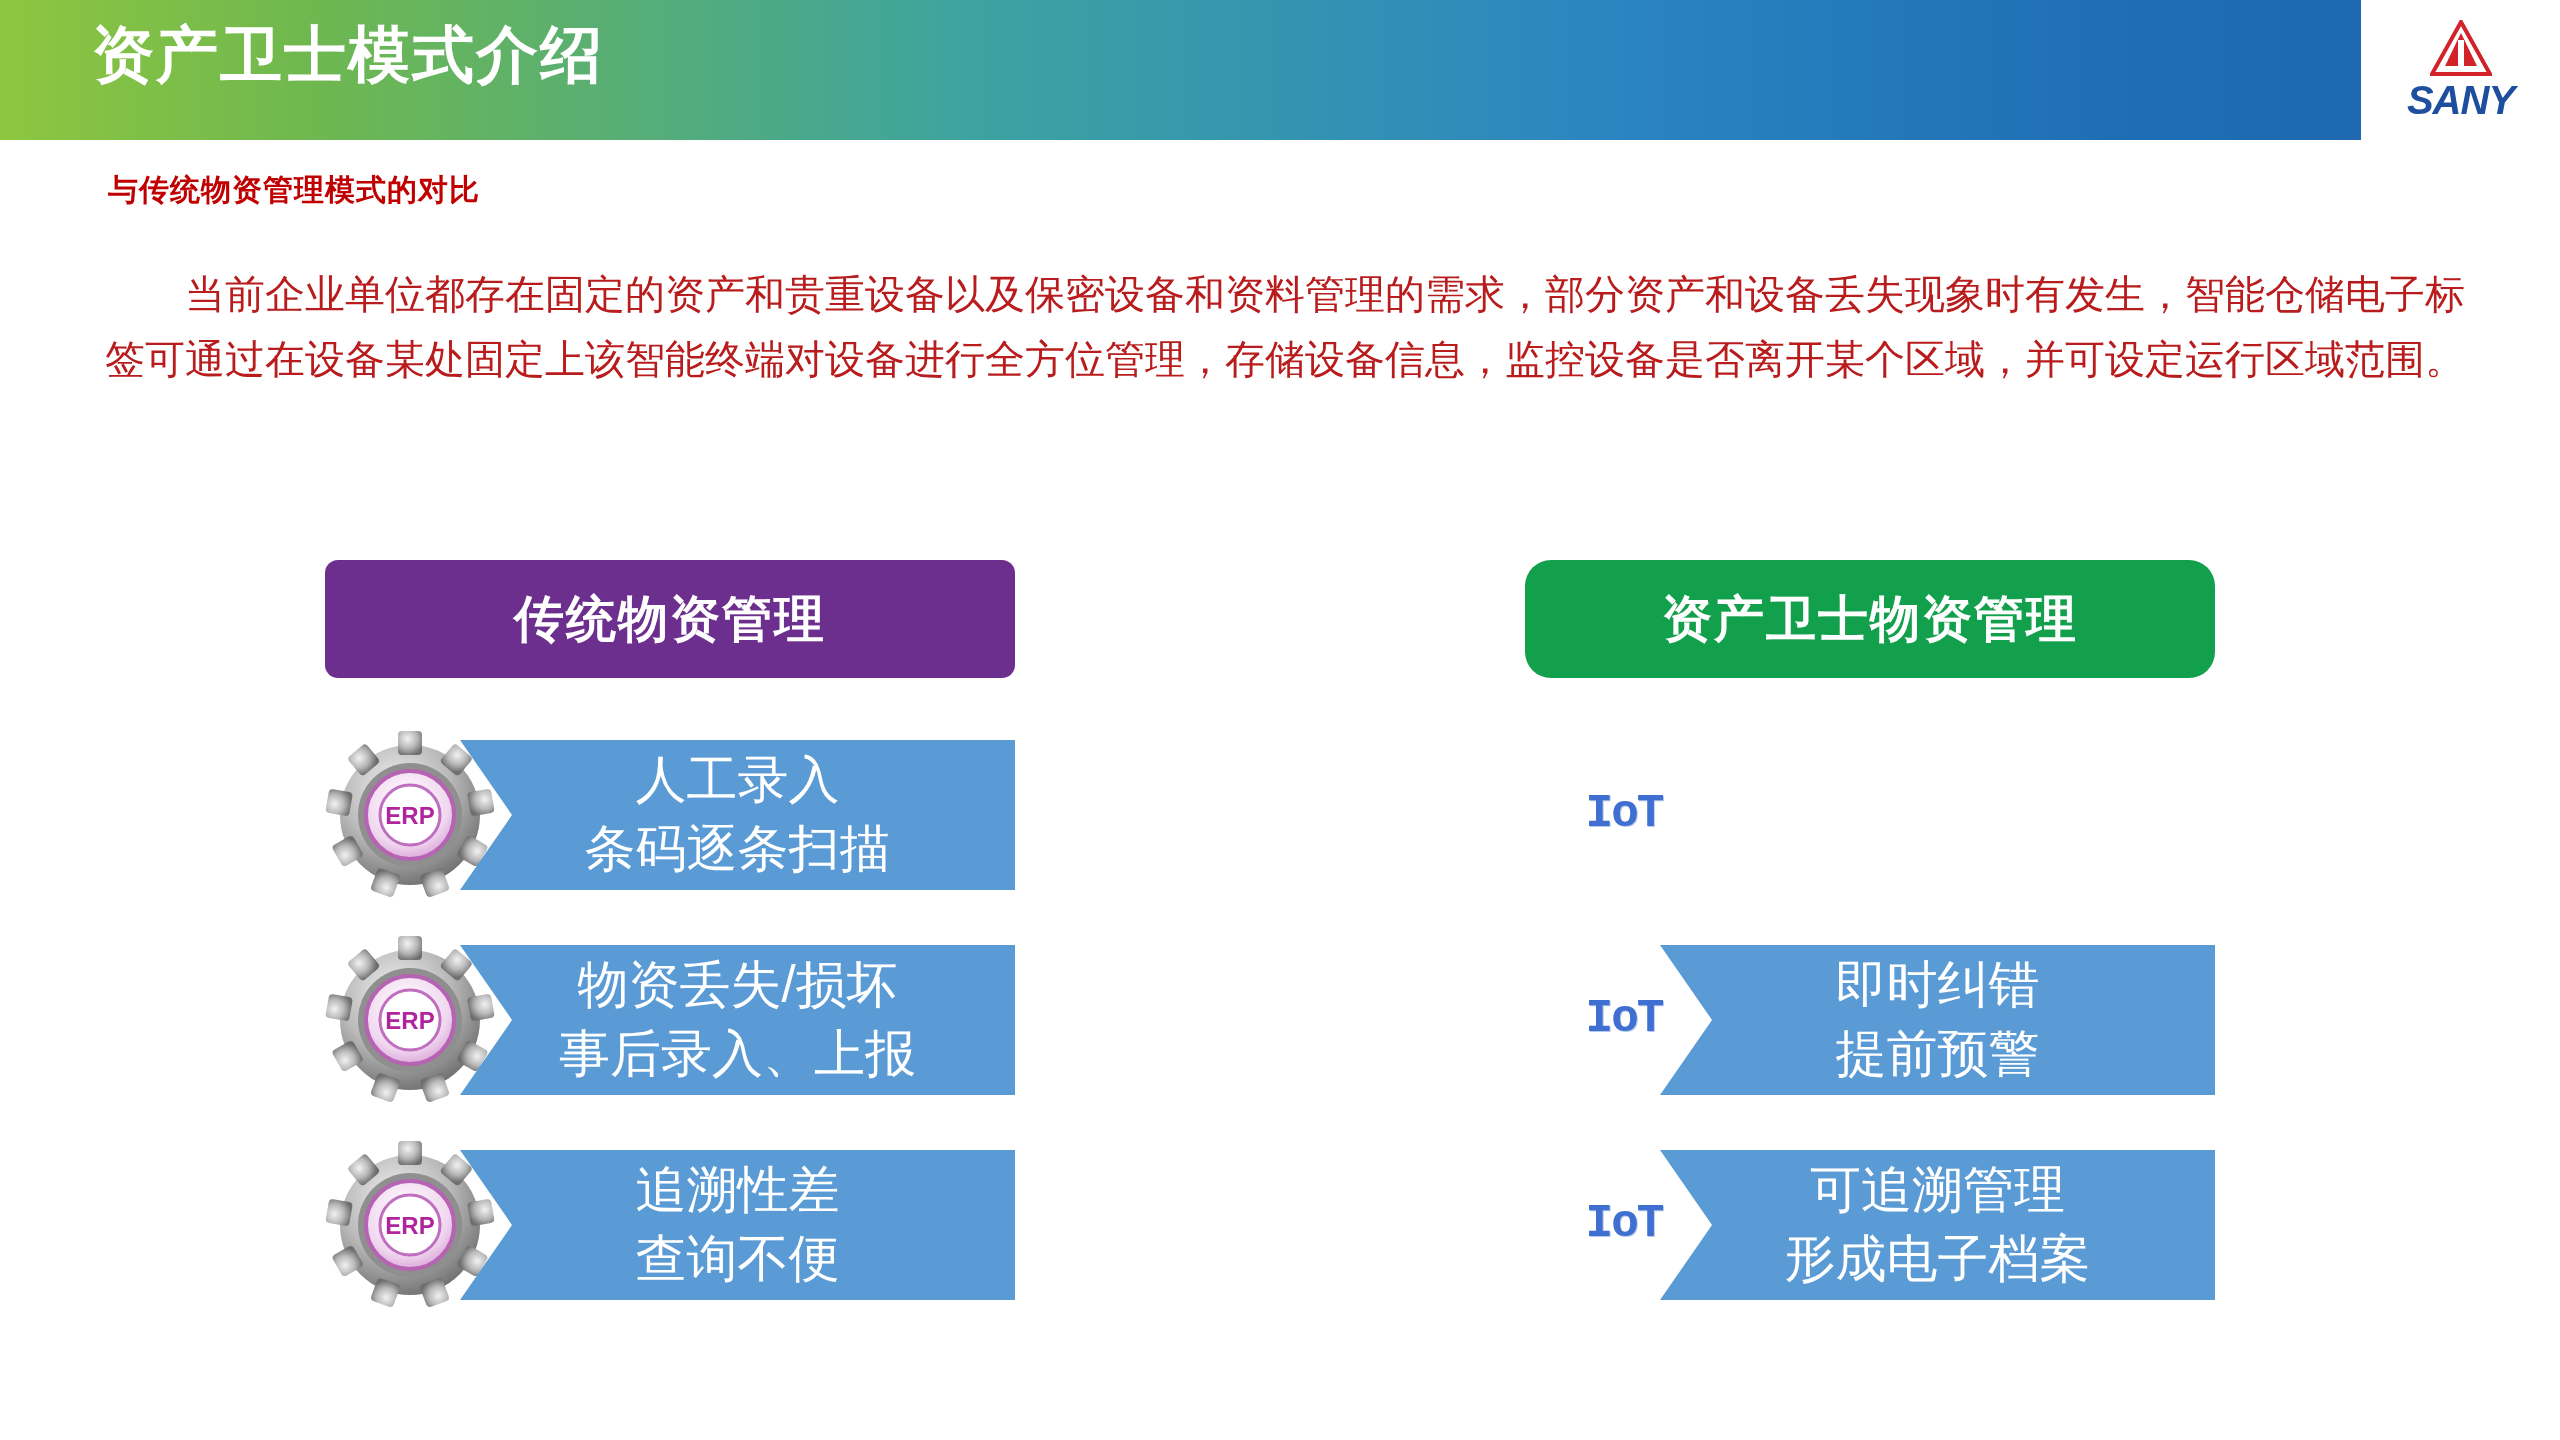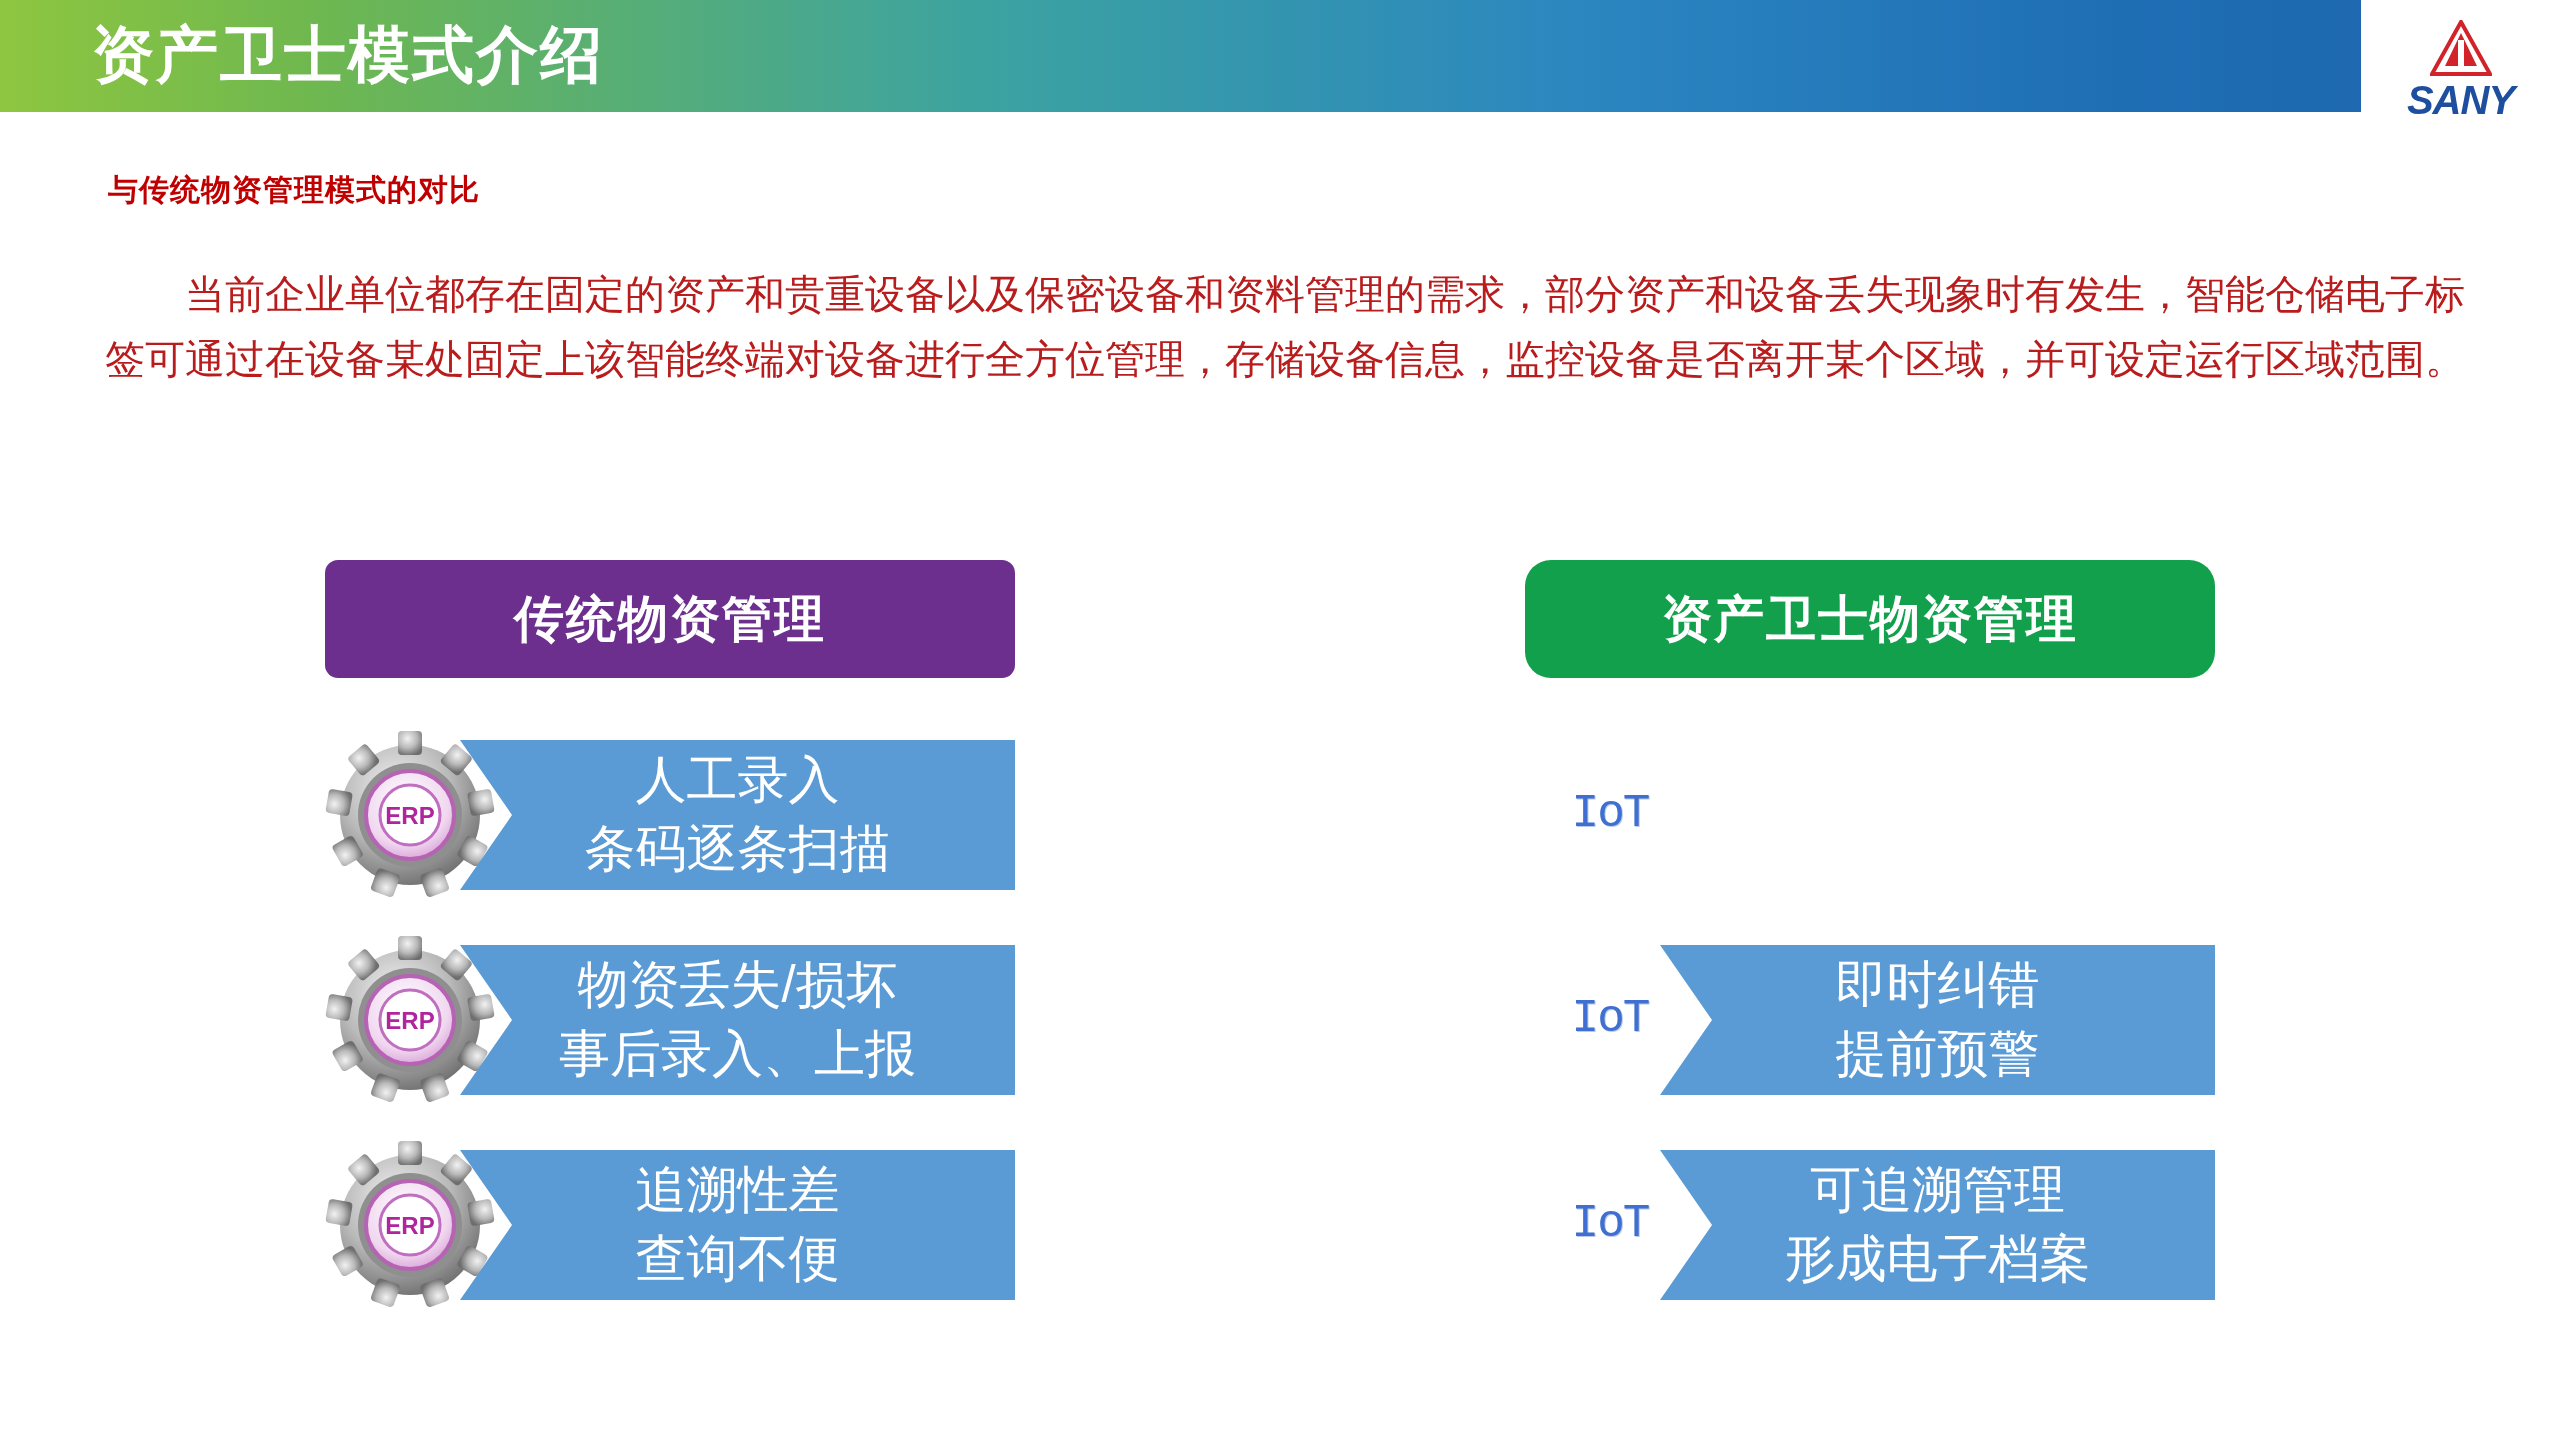--- a/index.html
+++ b/index.html
@@ -16,21 +16,21 @@
     height: 1440px;
     background: #ffffff;
   }
 
   
   .header-bar {
     position: absolute;
     left: 0;
     top: 0;
     width: 2560px;
-    height: 112px;
+    height: 140px;
     background: linear-gradient(90deg, #8ec640 0%, #6fb84f 12%, #3da3a0 38%, #2b86c0 62%, #1f6fb5 82%, #1c63ab 100%);
     padding-left: 28px;
   }
   .header-title {
     position: absolute;
     left: 92px;
     top: 18px;
     font-size: 62px;
     font-weight: bold;
     color: #ffffff;
@@ -142,30 +142,30 @@
   .gear-icon {
     position: absolute;
     left: 0px;
     top: -10px;
     width: 170px;
     height: 170px;
   }
   
   .iot-icon {
     position: absolute;
-    left: 10px;
+    left: 24px;
     top: 38px;
     width: 150px;
     height: 72px;
     display: flex;
     align-items: center;
     justify-content: center;
     font-family: "Liberation Mono", monospace;
     font-size: 46px;
-    font-weight: normal;
+    font-weight: bold;
     color: #3f6fd0;
     letter-spacing: -2px;
     text-shadow: 1px 1px 0 #b9c9ea;
   }
 
   .footer-strip {
     position: absolute;
     left: 0;
     bottom: 0;
     width: 2560px;

